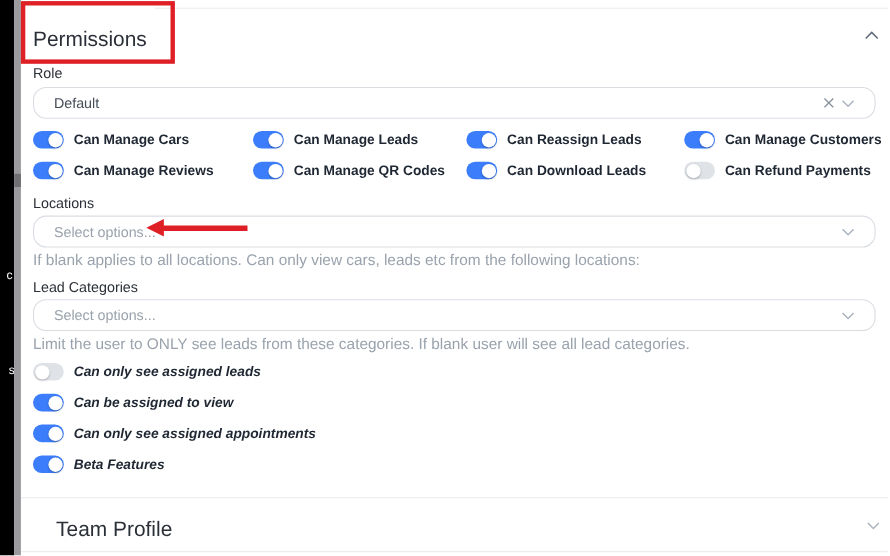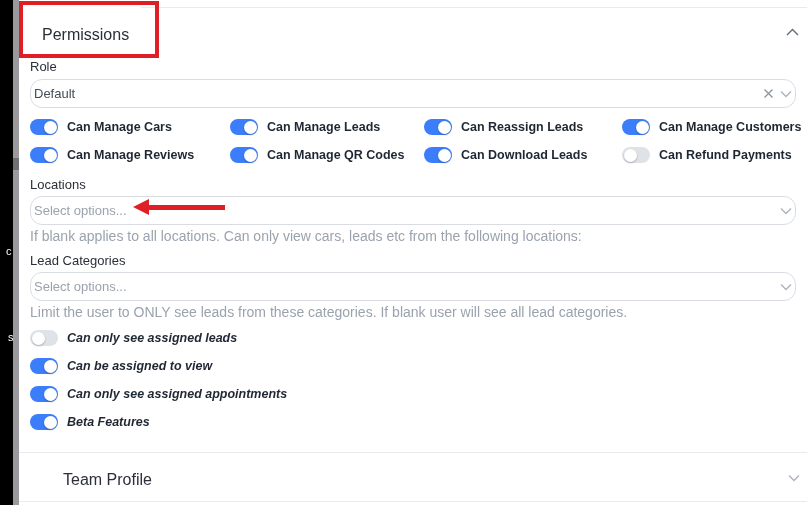--- a/index.html
+++ b/index.html
@@ -13,35 +13,35 @@
   .scrollbar-notch { position:absolute; left:0; top:158px; width:6px; height:12px; background:#6f6f74; }
 
   
   .panel { position:absolute; left:19px; top:0; width:790px; height:505px; background:#fff; }
 
   .divider { position:absolute; height:1px; background:#e9ebee; }
   .divider-top { left:122px; right:2px; top:7px; }
   .divider-mid { left:0; right:2px; top:452px; }
   .divider-bottom { left:0; right:2px; top:501px; }
 
-  .section-title { position:absolute; left:23px; font-size:16px; color:#2b2f38; }
+  .section-title { position:absolute; left:11px; font-size:19px; color:#2b2f38; }
   .title-permissions { top:26px; }
   .title-team { top:471px;margin-left:21px; }
 
   .chev-btn { position:absolute; width:18px; height:18px; display:flex; align-items:center; justify-content:center; cursor:pointer; }
   .chev-up { left:764px; top:23px; }
   .chev-team { left:766px; top:469px; }
 
   .field-label { position:absolute; left:11px; font-size:13px; color:#2b2f38; }
   .label-role { top:59px; }
   .label-locations { top:177px; }
   .label-leadcat { top:253px; }
 
   .input-box { position:absolute; left:11px; width:766px; height:29px; border:1px solid #d9dde2;
-    border-radius:12px; background:#fff; display:flex; align-items:center; padding:0 3px; font-size:13px; }
+    border-radius:12px; background:#fff; display:flex; align-items:center; padding:0 18px; font-size:13px; }
   .role-input { top:79px; }
   .select-locations { top:196px; }
   .select-leadcat { top:272px; }
   .input-value { color:#434c57; flex:1; }
   .placeholder { color:#9aa3ad; flex:1; }
   .input-icons { display:flex; align-items:center; gap:6px; }
 
   .help-text { position:absolute; left:11px; font-size:14px; color:#9aa3ad; }
   .help-locations { top:228px; }
   .help-leadcat { top:304px; }

